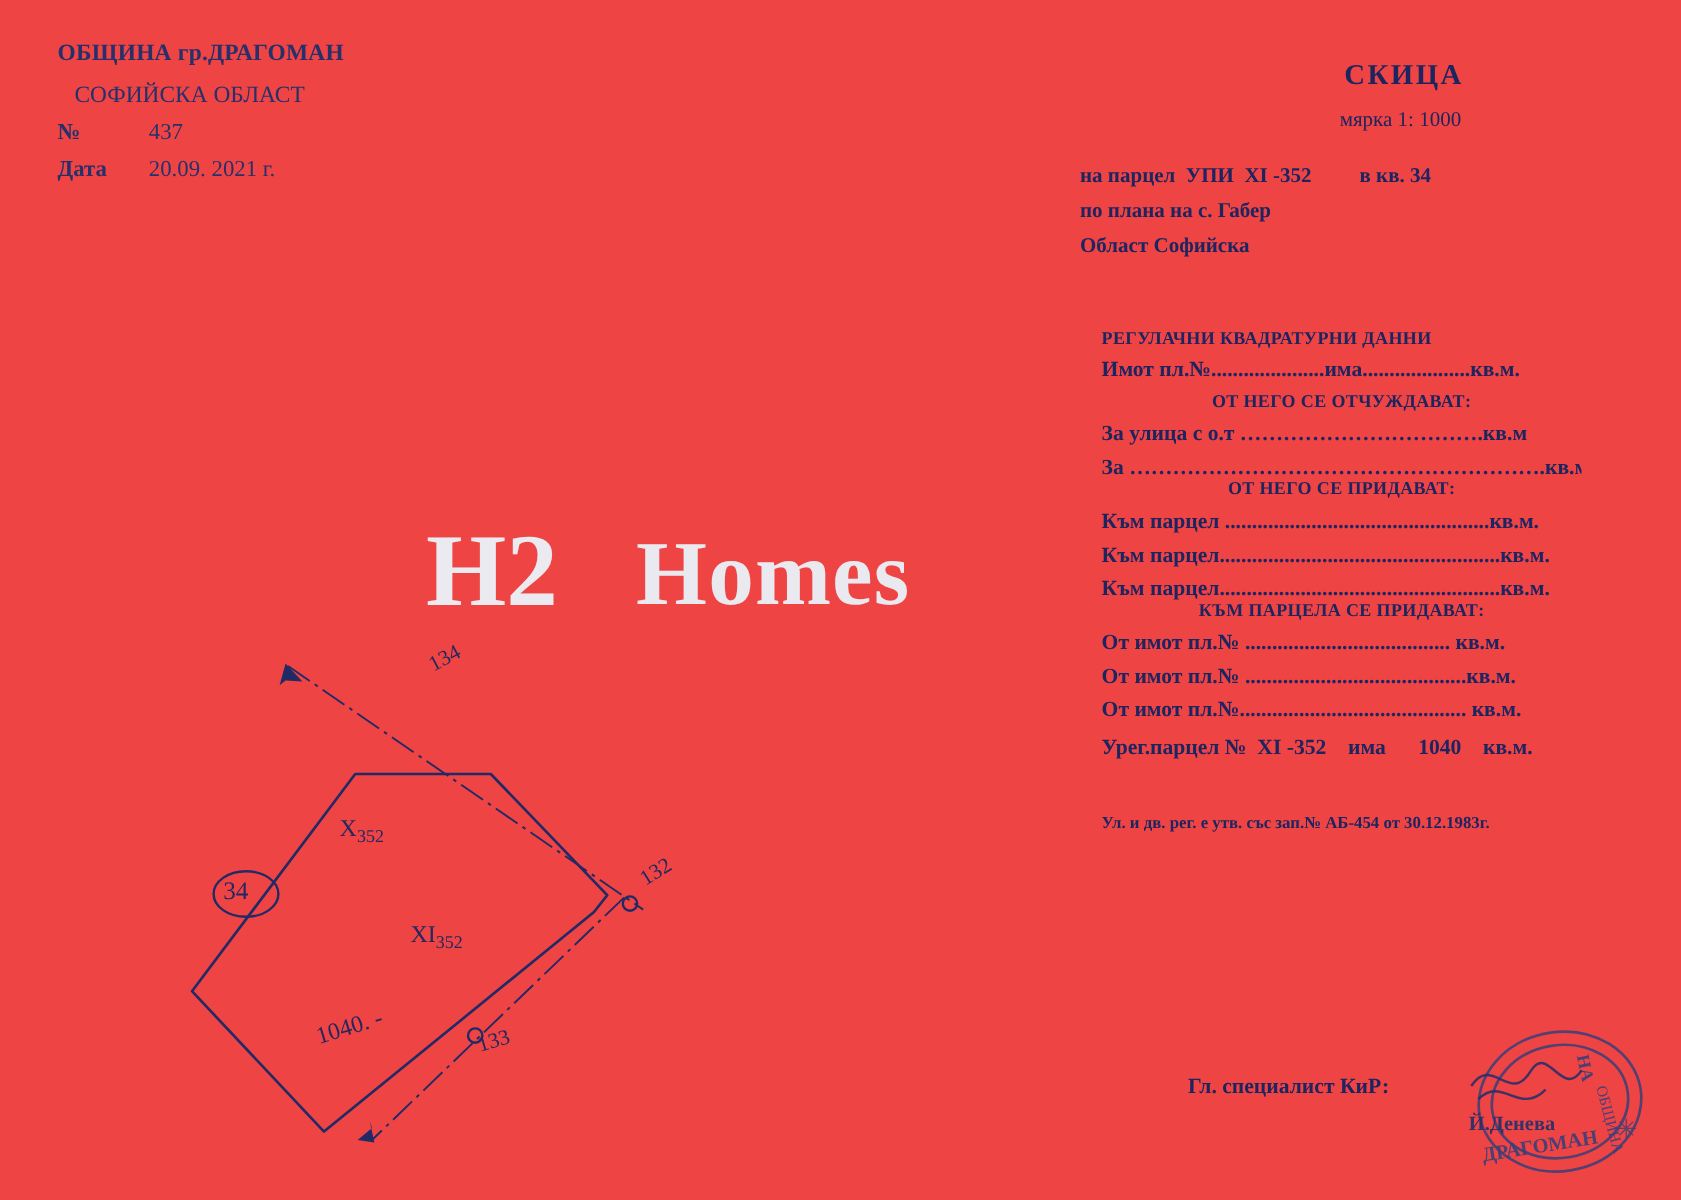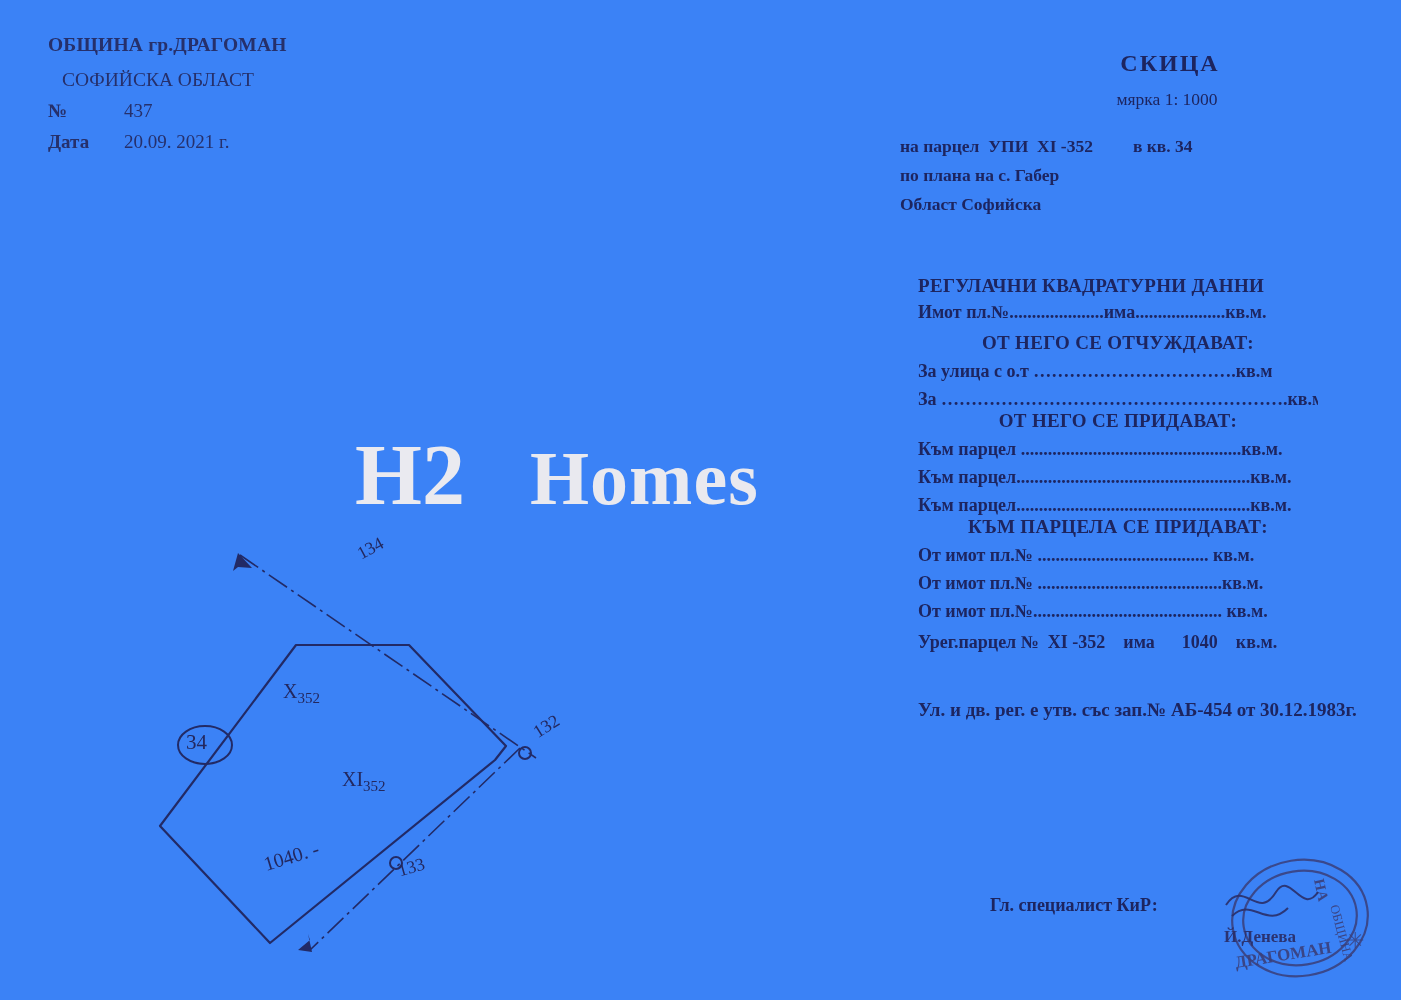--- a/index.html
+++ b/index.html
@@ -11,21 +11,21 @@
     width: 1401px;
     height: 1000px;
     position: relative;
     overflow: hidden;
     font-family: "Liberation Serif", serif;
     color: #1a1f4a;
   }
   .page {
     position: absolute;
     inset: 0;
-    background: #3b82f6;
+    background: #ef4444;
   }
 
   
   .hdr-left {
     position: absolute;
     left: 48px;
     top: 34px;
     width: 420px;
   }
   .hdr-left .line1 {
@@ -103,21 +103,21 @@
 
   
   .data-block {
     position: absolute;
     left: 918px;
     top: 275px;
     width: 400px;
     color: #1d2560;
   }
   .data-block .sec-title {
-    font-size: 19px;
+    font-size: 15px;
     font-weight: bold;
     letter-spacing: .3px;
   }
   .data-block .sec-title.center {
     text-align: center;
   }
   .data-block .row {
     font-size: 18px;
     font-weight: bold;
     margin-top: 7px;
@@ -126,21 +126,21 @@
   }
   .data-block .row.tight { margin-top: 5px; }
   .data-block .gap-sm { height: 9px; }
   .data-block .final-row {
     font-size: 18px;
     font-weight: bold;
     margin-top: 10px;
     white-space: pre;
   }
   .data-block .note {
-    font-size: 19px;
+    font-size: 14px;
     font-weight: bold;
     margin-top: 46px;
     white-space: nowrap;
   }
 
   
   .signature {
     position: absolute;
     left: 990px;
     top: 895px;

